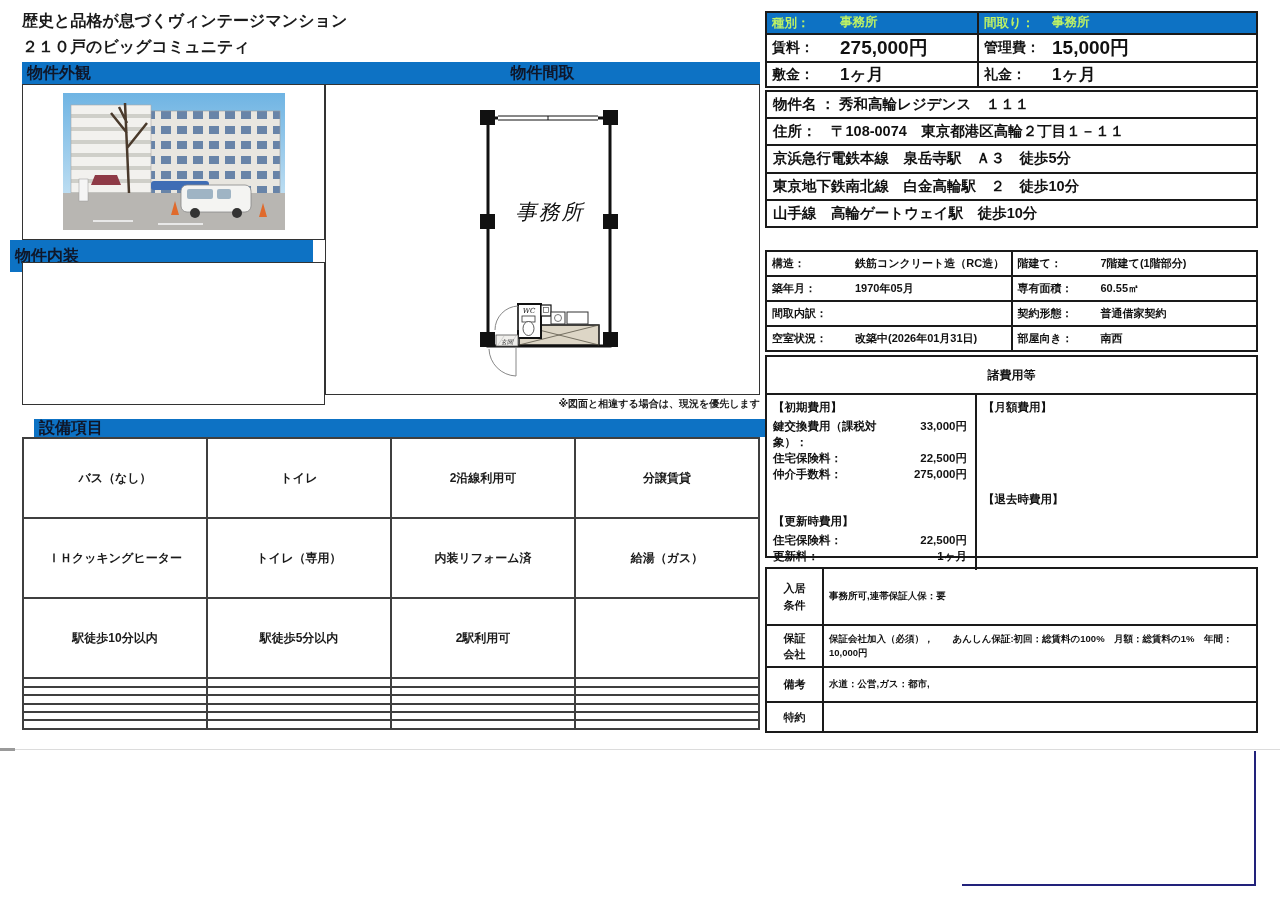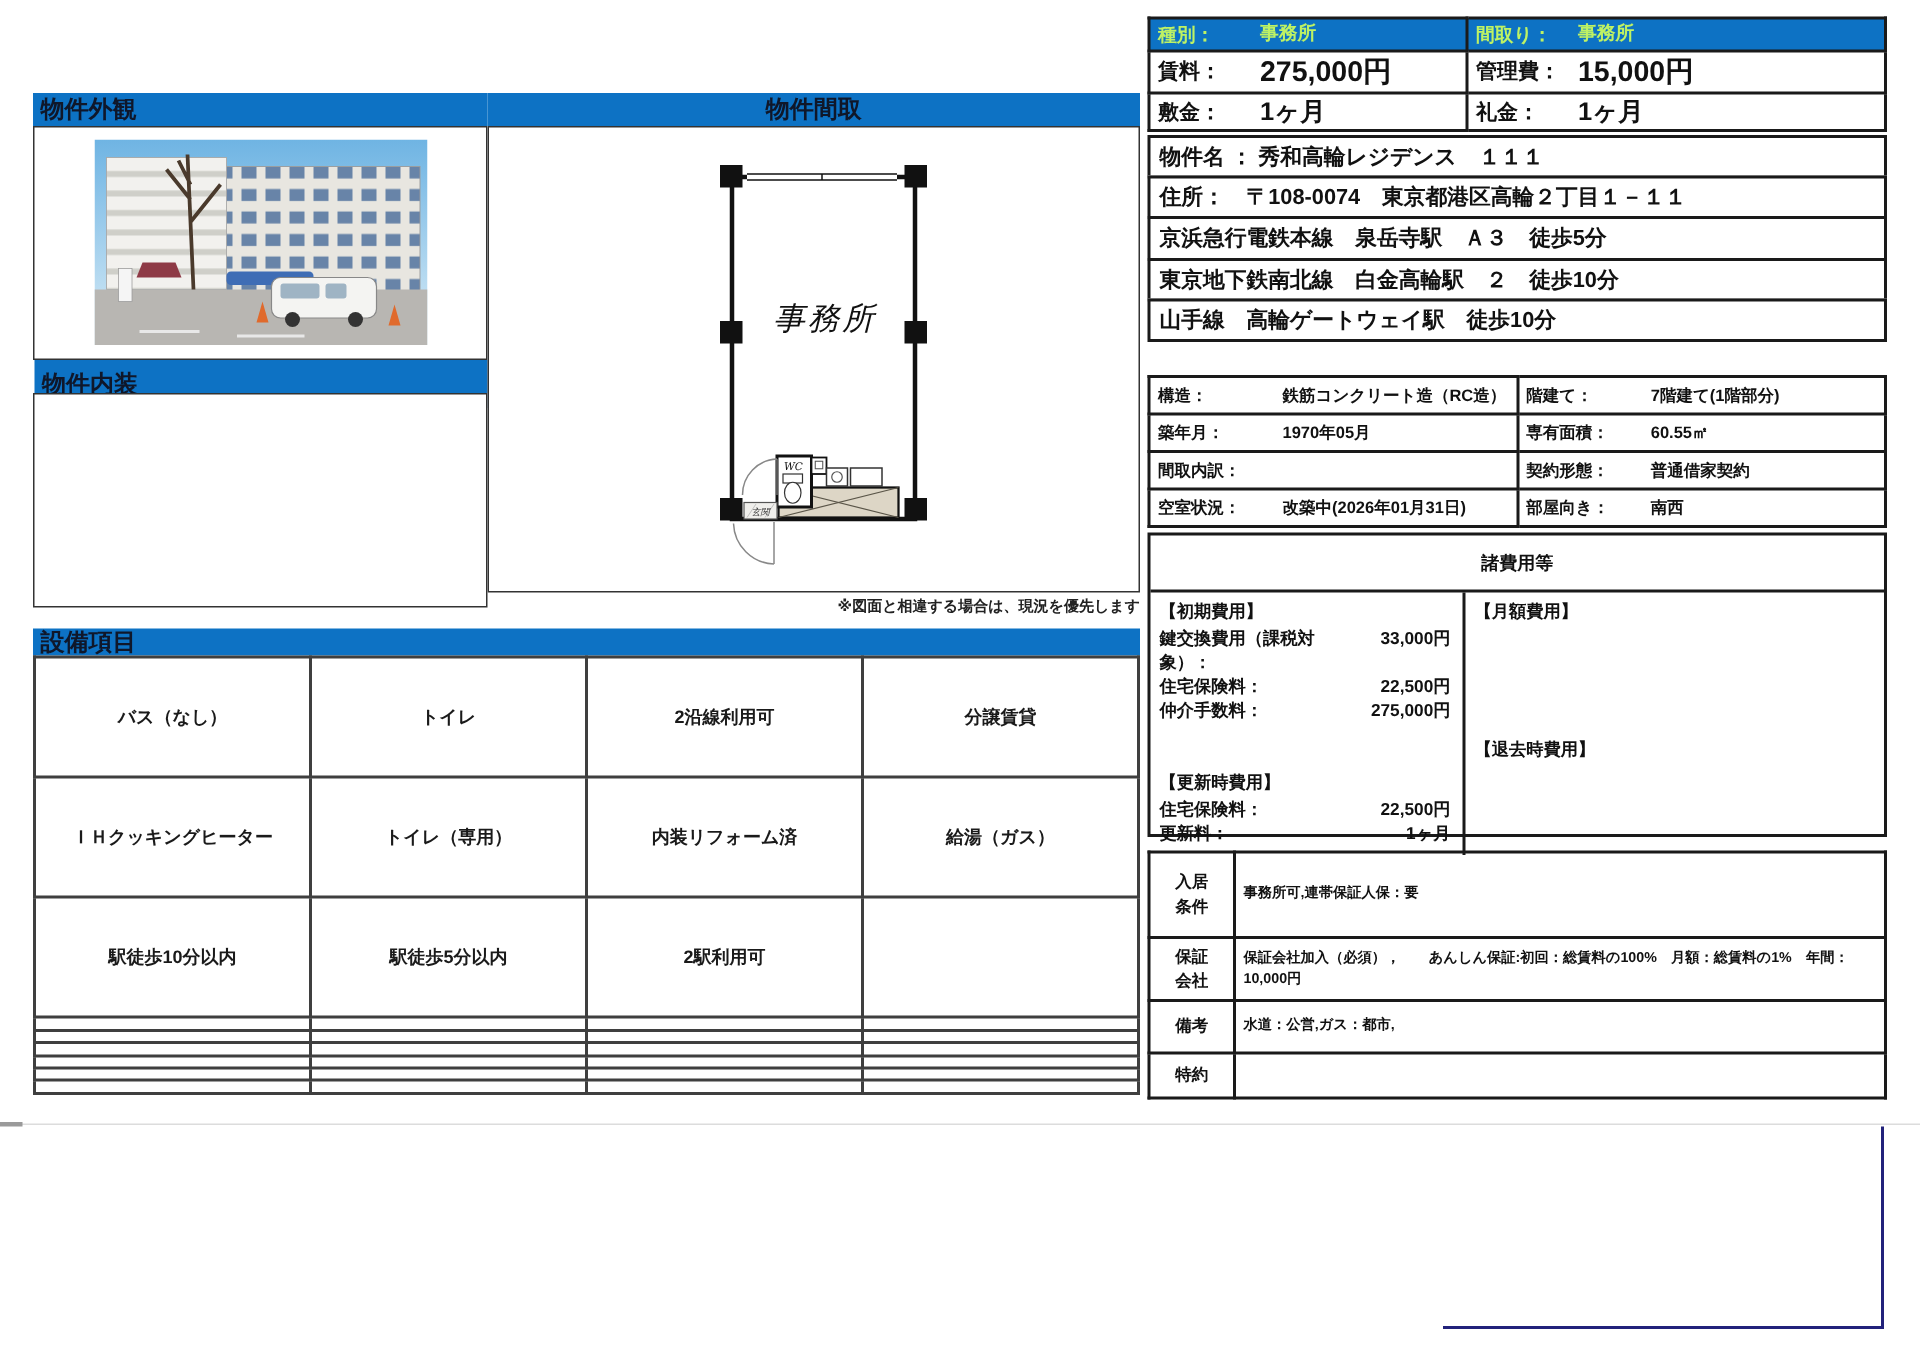--- a/index.html
+++ b/index.html
@@ -76,20 +76,24 @@
   .photo-wrap{position:absolute;left:22px;top:84px;width:303px;height:156px;border:1px solid #333;background:#fff;display:flex;justify-content:center;}
   .photo-wrap svg{margin-top:8px;}
   .interior-body{position:absolute;left:22px;top:262px;width:303px;height:143px;border:1px solid #333;background:#fff;}
   .fp-body{position:absolute;left:325px;top:84px;width:435px;height:311px;border:1px solid #333;background:#fff;}
 </style>
 </head>
 <body>
 
 <div class="page">
 
+  <div class="headline">
+    <div>歴史と品格が息づくヴィンテージマンション</div>
+    <div>２１０戸のビッグコミュニティ</div>
+  </div>
 
   <div class="sec-header" style="left:22px;top:62px;width:303px;height:22px;">
     <span>物件外観</span>
   </div>
   <div class="photo-wrap">
     <svg width="222" height="137" viewBox="0 0 222 137">
       <defs>
         <linearGradient id="sky" x1="0" y1="0" x2="0" y2="1">
           <stop offset="0" stop-color="#6fb4e3"></stop>
             <stop offset="1" stop-color="#d8ecf7"></stop>
@@ -116,21 +120,21 @@
       <rect x="124" y="96" width="26" height="10" rx="2" fill="#9fb4c4"></rect>
       <rect x="154" y="96" width="14" height="10" rx="2" fill="#9fb4c4"></rect>
       <circle cx="132" cy="120" r="5" fill="#333"></circle>
       <circle cx="174" cy="120" r="5" fill="#333"></circle>
       <path d="M108 122 L116 122 L112 108 Z" fill="#e06a2c"></path>
       <path d="M196 124 L204 124 L200 110 Z" fill="#e06a2c"></path>
       <rect x="16" y="86" width="9" height="22" fill="#f5f5f5" stroke="#999" stroke-width="0.5"></rect>
     </svg>
   </div>
 
-  <div class="sec-header" style="left:23px;top:240px;width:303px;height:32px;">
+  <div class="sec-header" style="left:10px;top:240px;width:303px;height:32px;">
     <span>物件内装</span>
   </div>
   <div class="interior-body"></div>
 
   <div class="sec-header center" style="left:325px;top:62px;width:435px;height:22px;">
     <span>物件間取</span>
   </div>
   <div class="fp-body">
     <svg width="433" height="309" viewBox="0 0 433 309">
 
@@ -173,21 +177,21 @@
       <line x1="172" y1="260" x2="178" y2="251" stroke="#bbb" stroke-width="0.6"></line>
       <line x1="184" y1="260" x2="190" y2="251" stroke="#bbb" stroke-width="0.6"></line>
       <text x="181" y="258.5" text-anchor="middle" font-family="DejaVu Serif, serif" font-style="italic" font-size="6" fill="#333">玄関</text>
 
       <line x1="190" y1="263" x2="190" y2="291" stroke="#888" stroke-width="1"></line>
       <path d="M190 291 A 28 28 0 0 1 163 264" fill="none" stroke="#888" stroke-width="1"></path>
     </svg>
   </div>
   <div class="fp-note">※図面と相違する場合は、現況を優先します</div>
 
-  <div class="sec-header" style="left:22px;top:419px;width:738px;height:18px;">
+  <div class="sec-header" style="left:34px;top:419px;width:738px;height:18px;">
     <span>設備項目</span>
   </div>
   <table class="equip-table">
     <tbody>
         <tr>
       <td>バス（なし）</td>
       <td>トイレ</td>
       <td>2沿線利用可</td>
       <td>分譲賃貸</td>
     </tr>

